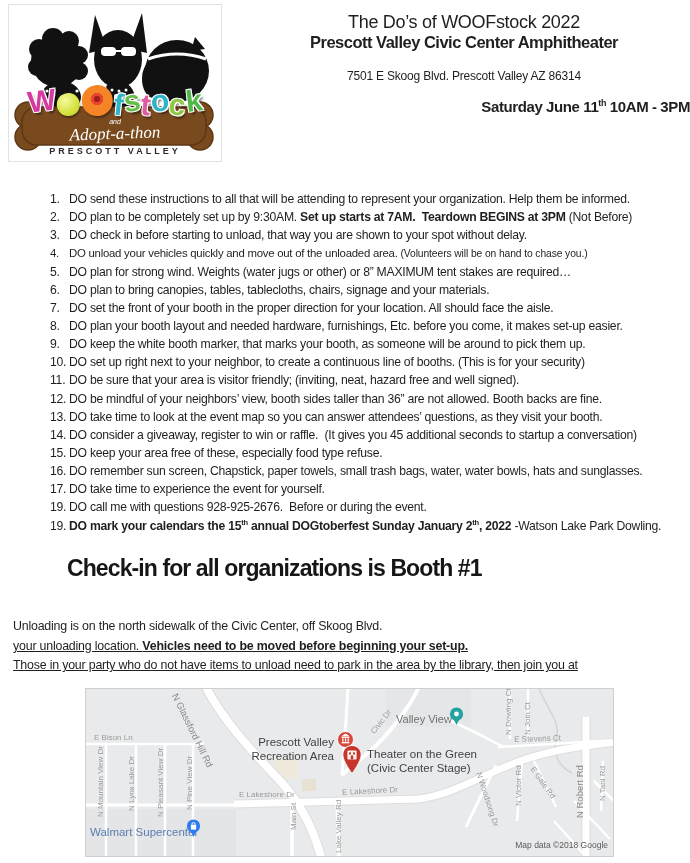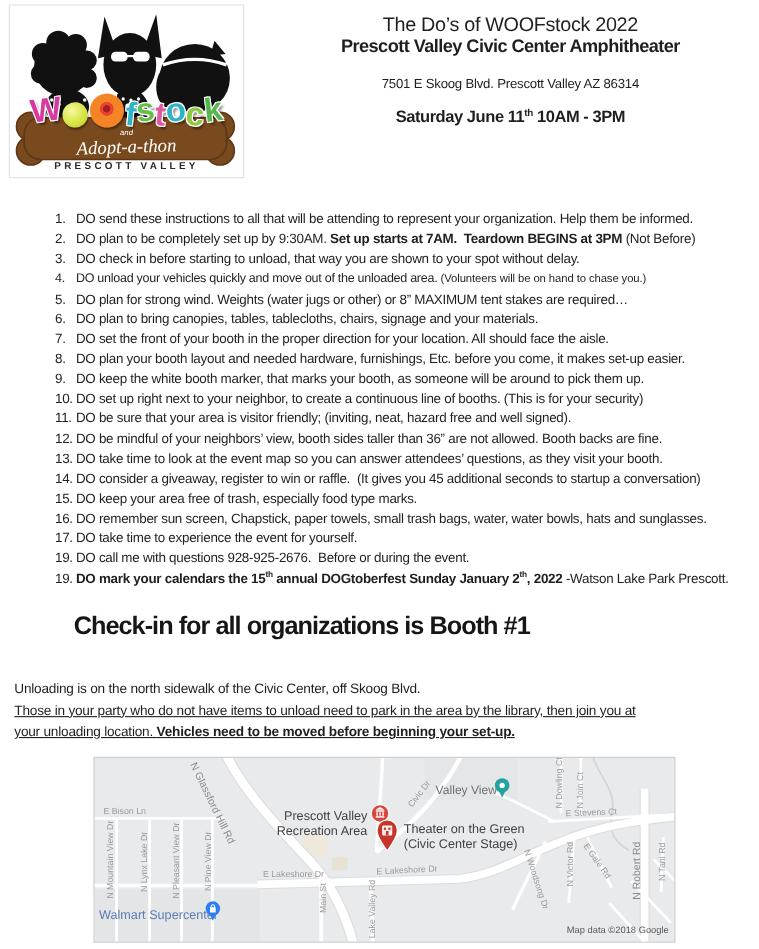--- a/index.html
+++ b/index.html
@@ -24,21 +24,21 @@
   .logo-and{position:absolute;left:0;top:113px;width:100%;text-align:center;color:#fff;
      font-size:7px;font-style:italic;z-index:4;}
   .logo-script{position:absolute;left:0;top:119px;width:100%;text-align:center;color:#fff;z-index:4;
      font-family:"Liberation Serif",serif;font-style:italic;font-size:17px;transform:rotate(-2deg);}
   .logo-loc{position:absolute;left:0;top:141px;width:100%;text-align:center;color:#2a2a2a;z-index:4;
      font-size:9px;font-weight:bold;letter-spacing:3px;}
   .header-text{margin-left:238px;text-align:center;padding-top:8px;}
   .doc-title{font-size:18px;font-weight:normal;letter-spacing:-0.3px;margin-top:4px;}
   .venue{font-size:16.5px;font-weight:bold;letter-spacing:-0.5px;}
   .address{font-size:12px;letter-spacing:-0.2px;margin-top:17px;}
-  .date{font-size:15px;font-weight:bold;letter-spacing:-0.4px;margin-top:15px;}
+  .date{font-size:15px;font-weight:bold;letter-spacing:-0.4px;margin-top:15px;text-align:right;}
   .date sup{font-size:9px;}
 
   
   ol.list{list-style:none;margin:12px 0 0 34px;padding:0;}
   ol.list li{white-space:nowrap;font-size:12.2px;letter-spacing:-0.25px;line-height:18.15px;height:18.15px;margin-left:16px;}
   ol.list li .num{display:inline-block;width:19px;}
   ol.list li.small-line{font-size:11.4px;}
   .b{font-weight:bold;}
   .u{text-decoration:underline;}
   .sm{font-size:10.3px;letter-spacing:-0.1px;}
@@ -163,33 +163,33 @@
       <li><span class="num">5.</span><span>DO plan for strong wind. Weights (water jugs or other) or 8” MAXIMUM tent stakes are required…</span></li>
       <li><span class="num">6.</span><span>DO plan to bring canopies, tables, tablecloths, chairs, signage and your materials.</span></li>
       <li><span class="num">7.</span><span>DO set the front of your booth in the proper direction for your location. All should face the aisle.</span></li>
       <li><span class="num">8.</span><span>DO plan your booth layout and needed hardware, furnishings, Etc. before you come, it makes set-up easier.</span></li>
       <li><span class="num">9.</span><span>DO keep the white booth marker, that marks your booth, as someone will be around to pick them up.</span></li>
       <li><span class="num">10.</span><span>DO set up right next to your neighbor, to create a continuous line of booths. (This is for your security)</span></li>
       <li><span class="num">11.</span><span>DO be sure that your area is visitor friendly; (inviting, neat, hazard free and well signed).</span></li>
       <li><span class="num">12.</span><span>DO be mindful of your neighbors’ view, booth sides taller than 36” are not allowed. Booth backs are fine.</span></li>
       <li><span class="num">13.</span><span>DO take time to look at the event map so you can answer attendees’ questions, as they visit your booth.</span></li>
       <li><span class="num">14.</span><span>DO consider a giveaway, register to win or raffle.&nbsp; (It gives you 45 additional seconds to startup a conversation)</span></li>
-      <li><span class="num">15.</span><span>DO keep your area free of trash, especially food type marks.</span></li>
+      <li><span class="num">15.</span><span>DO keep your area free of these, especially food type refuse.</span></li>
       <li><span class="num">16.</span><span>DO remember sun screen, Chapstick, paper towels, small trash bags, water, water bowls, hats and sunglasses.</span></li>
       <li><span class="num">17.</span><span>DO take time to experience the event for yourself.</span></li>
       <li><span class="num">19.</span><span>DO call me with questions 928-925-2676.&nbsp; Before or during the event.</span></li>
-      <li><span class="num">19.</span><span class="b">DO mark your calendars the 15</span><sup class="b">th</sup><span class="b"> annual DOGtoberfest Sunday January 2</span><sup class="b">th</sup><span class="b">, 2022 </span><span>-Watson Lake Park Prescott.</span></li>
+      <li><span class="num">19.</span><span class="b">DO mark your calendars the 15</span><sup class="b">th</sup><span class="b"> annual DOGtoberfest Sunday January 2</span><sup class="b">th</sup><span class="b">, 2022 </span><span>-Watson Lake Park Dowling.</span></li>
     </ol>
 
   <h1 class="checkin">Check-in for all organizations is Booth #1</h1>
 
   <div class="para">
       <div class="pline"><span>Unloading is on the north sidewalk of the Civic Center, off Skoog Blvd.</span></div>
+      <div class="pline"><span class="u">your unloading location. </span><span class="b u">Vehicles need to be moved before beginning your set-up.</span></div>
       <div class="pline"><span class="u">Those in your party who do not have items to unload need to park in the area by the library, then join you at</span></div>
-      <div class="pline"><span class="u">your unloading location. </span><span class="b u">Vehicles need to be moved before beginning your set-up.</span></div>
     </div>
 
   <div class="map">
     <svg class="roads" width="527" height="167" viewBox="0 0 527 167">
       <rect x="0" y="120" width="150" height="47" fill="#e4e5e7"></rect>
       <rect x="300" y="0" width="85" height="38" fill="#e5e6e8"></rect>
       <rect x="188" y="70" width="24" height="20" fill="#efe9dc"></rect>
       <rect x="216" y="90" width="14" height="12" fill="#e7e2d4"></rect>
       <path d="M452,-4 C458,18 476,30 470,52 C466,66 474,78 486,84" fill="none" stroke="#d3d4d6" stroke-width="1.5"></path>
       <g fill="none" stroke="#dcdddf">

